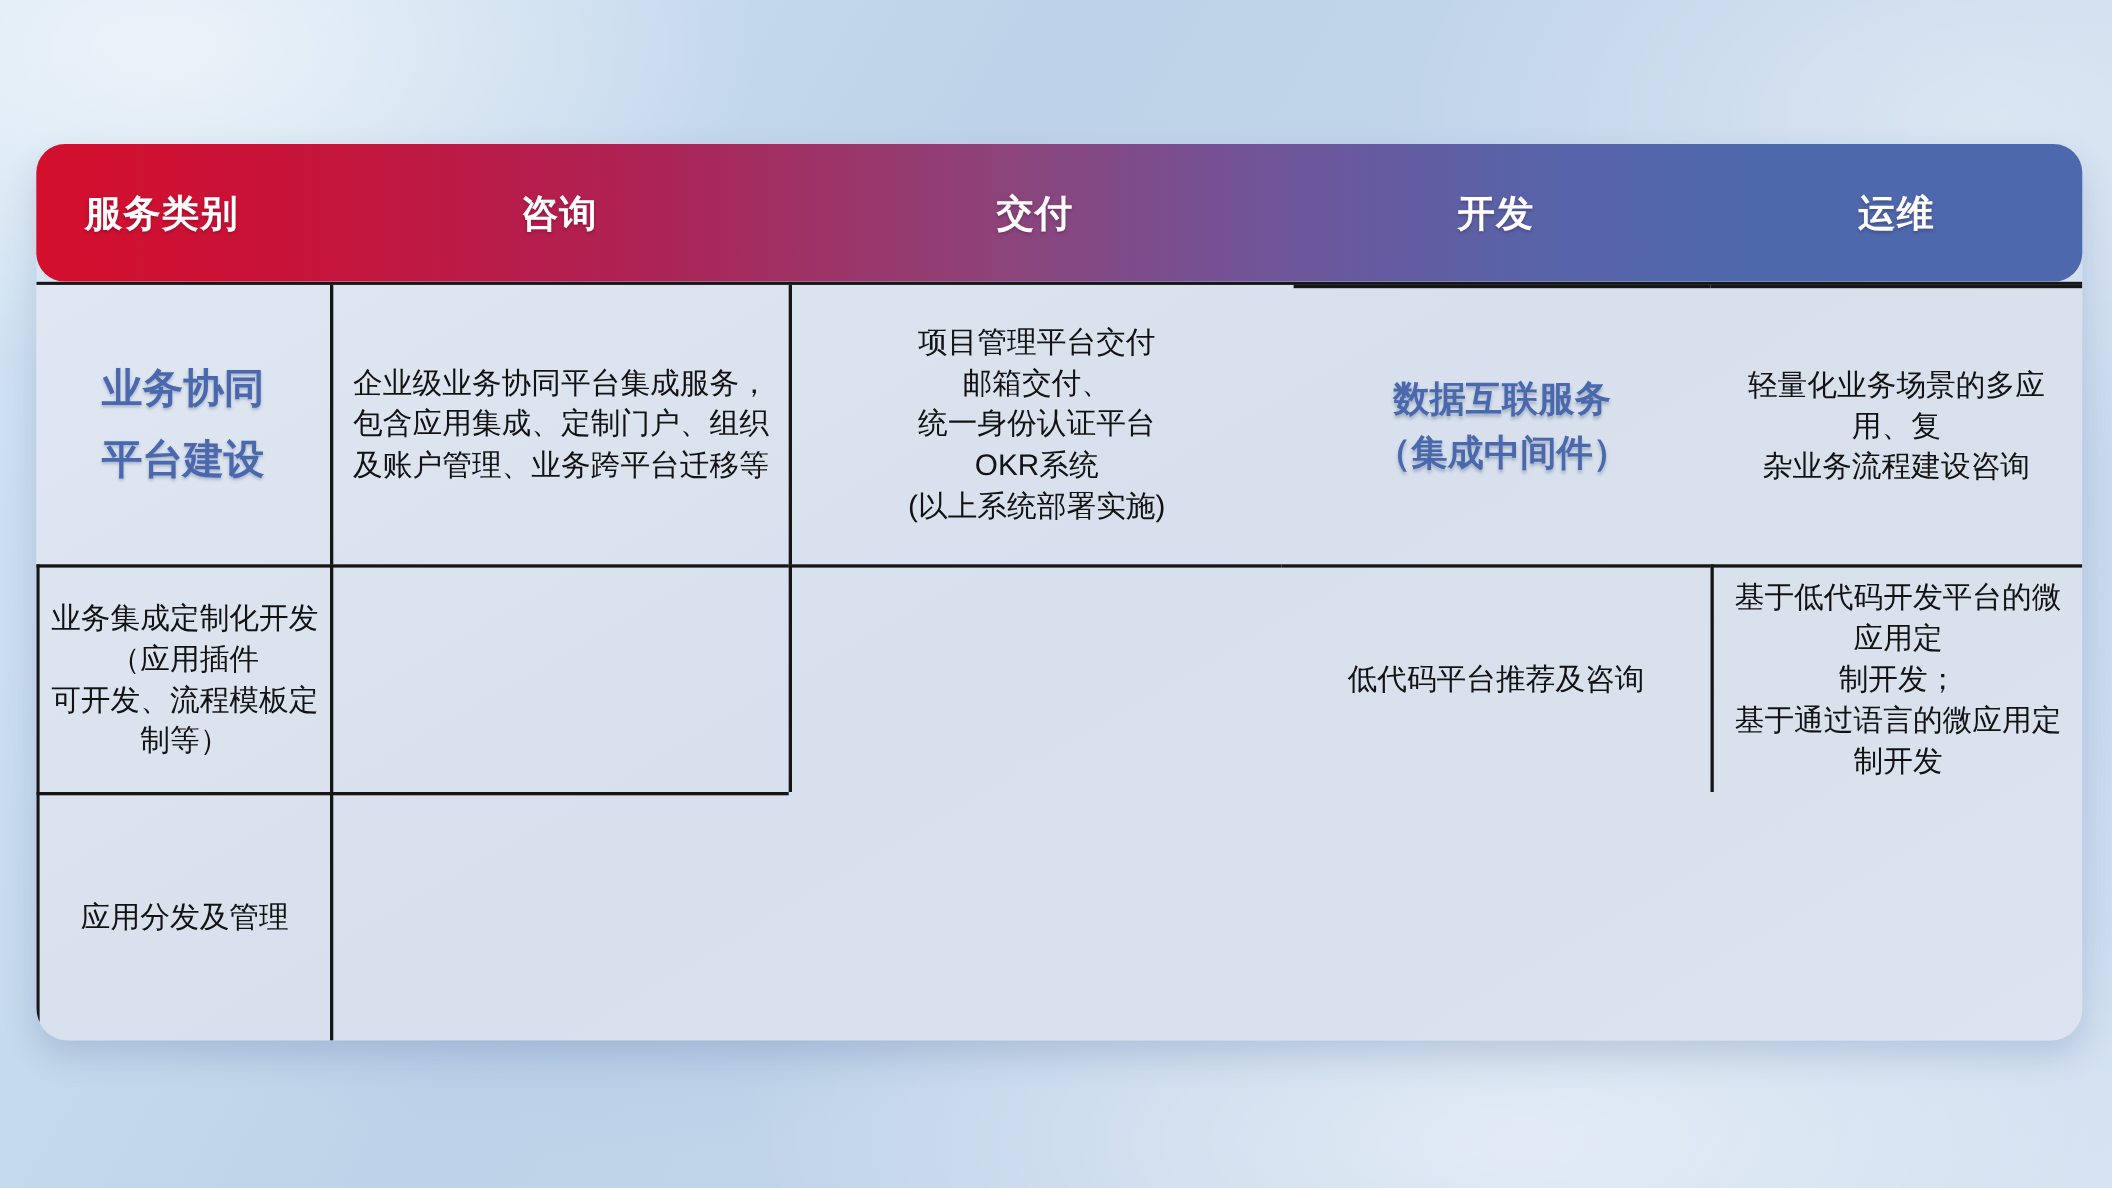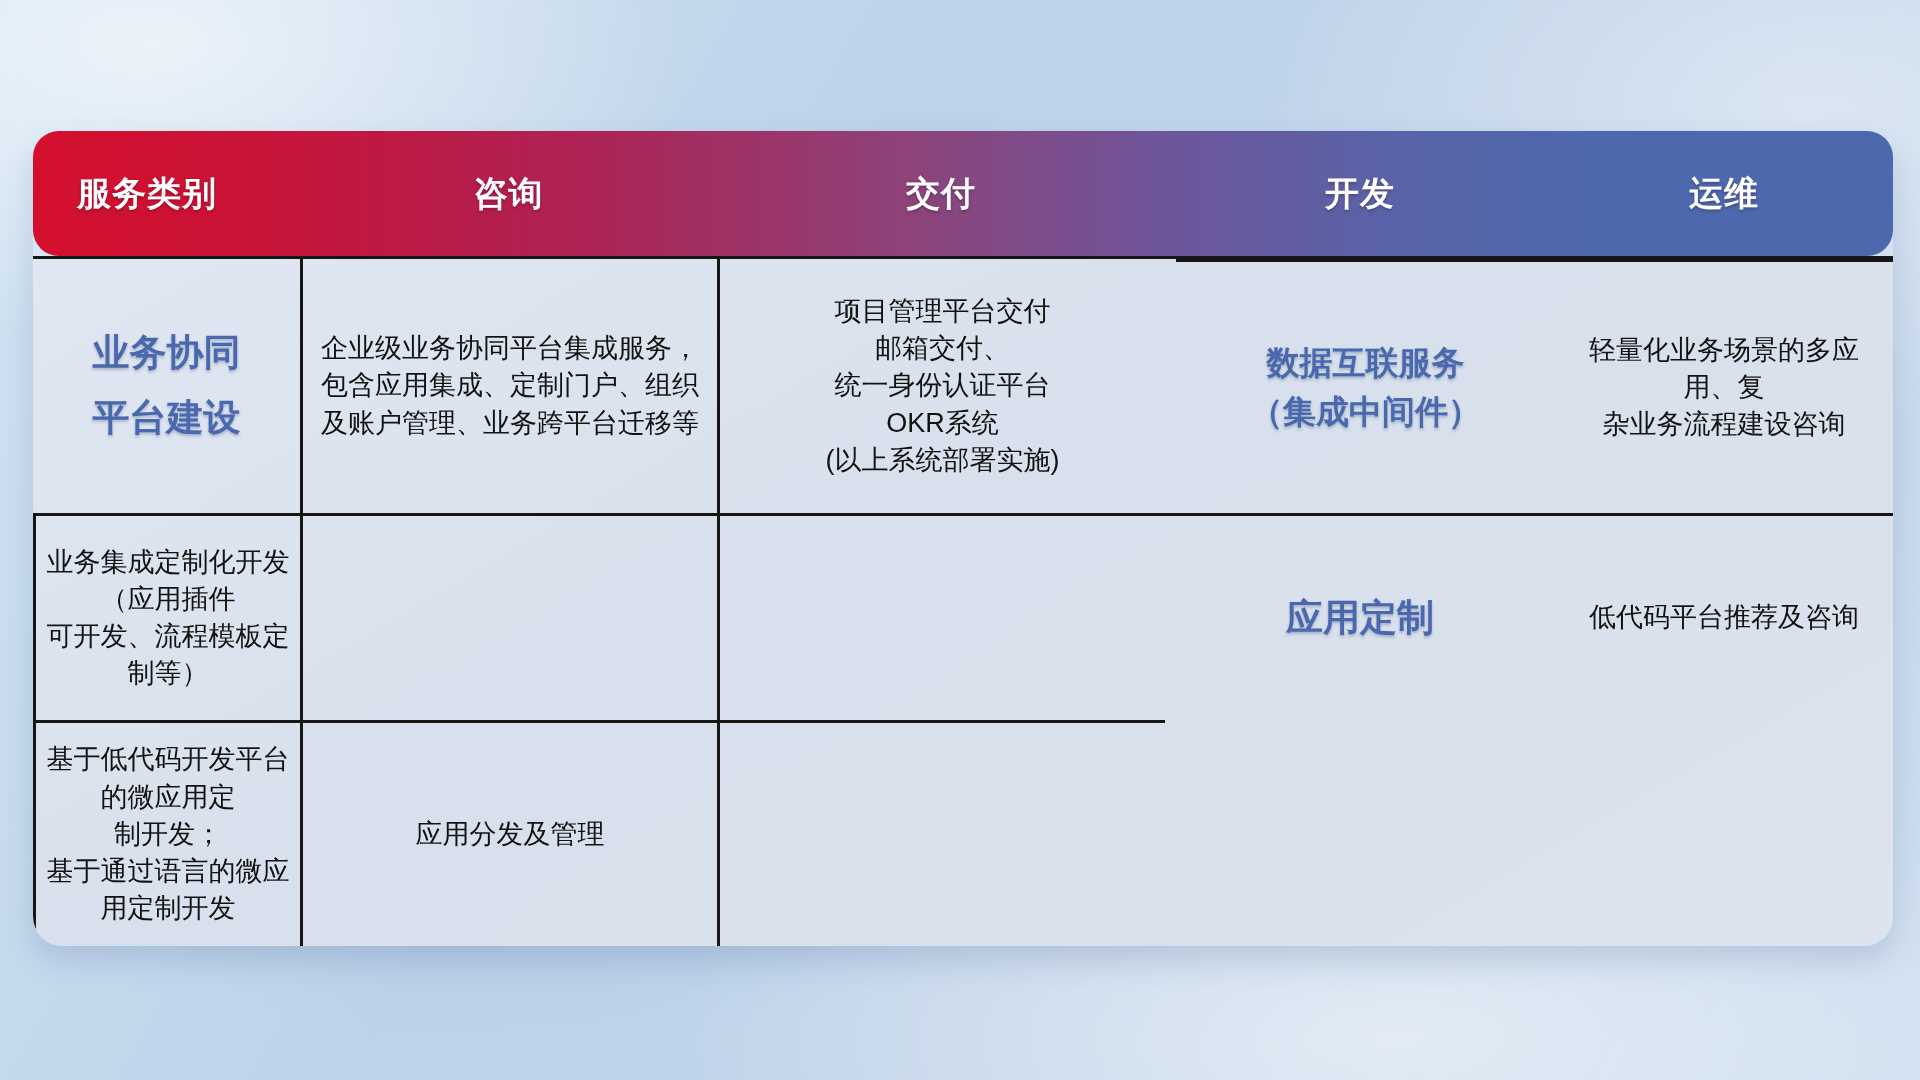--- a/index.html
+++ b/index.html
@@ -84,21 +84,20 @@
 
     <div class="cell cat tight hline">数据互联服务
 （集成中间件）</div>
     <div class="cell hline">轻量化业务场景的多应用、复
 杂业务流程建设咨询</div>
     <div class="cell vline hline">业务集成定制化开发（应用插件
 可开发、流程模板定制等）</div>
     <div class="cell vline hline"></div>
     <div class="cell vline hline"></div>
 
-    <div class="cell cat hline">应用定制</div>
     <div class="cell hline">低代码平台推荐及咨询</div>
     <div class="cell vline hline">基于低代码开发平台的微应用定
 制开发；
 基于通过语言的微应用定制开发</div>
     <div class="cell vline hline">应用分发及管理</div>
     <div class="cell vline hline"></div>
 
   </div>
 </div>
 

